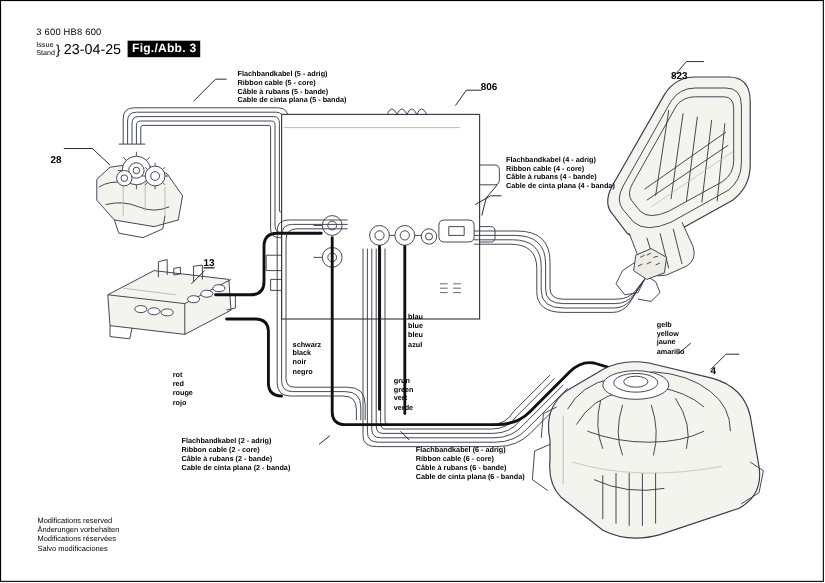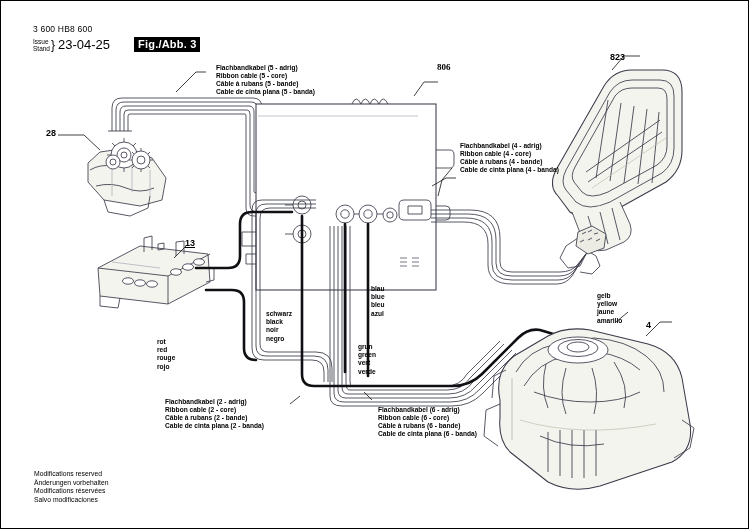--- a/index.html
+++ b/index.html
@@ -9,25 +9,25 @@
   .border{position:absolute;left:0;top:0;width:749px;height:529px;border:1px solid #000;box-sizing:border-box;}
   .abs{position:absolute;}
   
   #hdr{left:33px;top:24px;}
   #hdr .pn{font-size:8.5px;letter-spacing:.2px;line-height:11px;white-space:nowrap;}
   #hdr .issrow{display:flex;align-items:center;margin-top:2px;}
   #hdr .issue{font-size:6.5px;line-height:7px;}
   #hdr .brace{font-size:12px;margin:0 2px 0 1px;line-height:10px;}
   #hdr .date{font-size:13px;margin-left:1px;}
   #hdr .fig{background:#000;color:#fff;font-size:11px;font-weight:bold;
-            padding:1px 4px 2px 4px;margin-left:24px;white-space:nowrap;letter-spacing:.2px;}
+            padding:1px 4px 2px 4px;margin-left:6px;white-space:nowrap;letter-spacing:.2px;}
   
   .cal{font-size:6.6px;line-height:8.1px;font-weight:bold;white-space:nowrap;}
   .clr{font-size:6.6px;line-height:8.2px;font-weight:bold;white-space:nowrap;}
-  .num{font-size:9px;font-weight:bold;}
+  .num{font-size:9px;font-weight:bold;margin-top:12px;}
   
   #ftr{left:34px;top:470px;font-size:6.8px;line-height:8.6px;white-space:nowrap;}
 </style>
 </head>
 <body>
 
 <div id="sheet">
 
   <div class="border"></div>
 
@@ -345,22 +345,22 @@
   </div>
 
   <div class="abs clr" style="left:597px;top:292px;">
     <div>gelb</div>
     <div>yellow</div>
     <div>jaune</div>
     <div>amarillo</div>
   </div>
 
   <div class="abs num" style="left:46px;top:128px;">28</div>
-  <div class="abs num" style="left:185px;top:238px;text-decoration:underline;">13</div>
-  <div class="abs num" style="left:437px;top:62px;font-family:Liberation Serif, serif;">806</div>
+  <div class="abs num" style="left:185px;top:222px;text-decoration:underline;">13</div>
+  <div class="abs num" style="left:437px;top:62px;">806</div>
   <div class="abs num" style="left:610px;top:52px;">823</div>
   <div class="abs num" style="left:646px;top:320px;">4</div>
 
   <div class="abs" id="ftr">
     <div>Modifications reserved</div>
     <div>Änderungen vorbehalten</div>
     <div>Modifications réservées</div>
     <div>Salvo modificaciones</div>
   </div>
 

